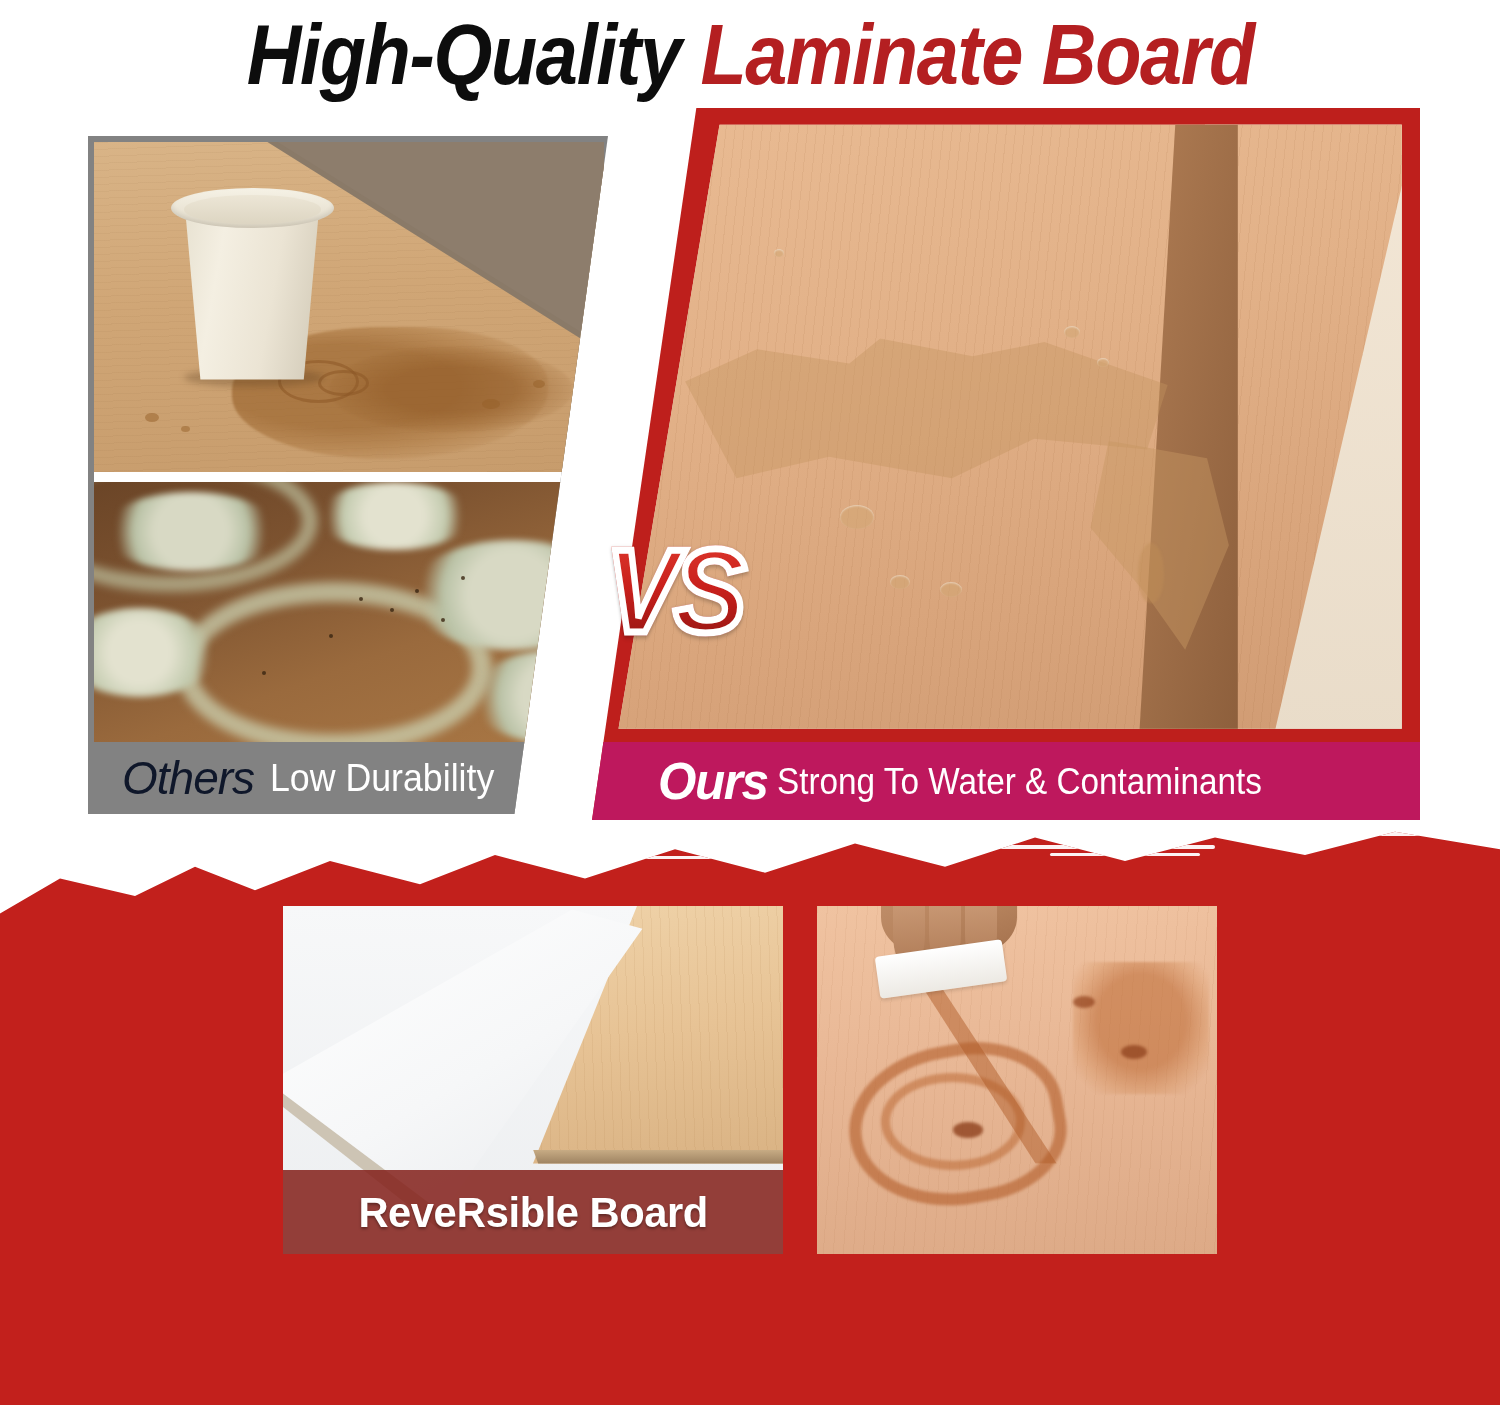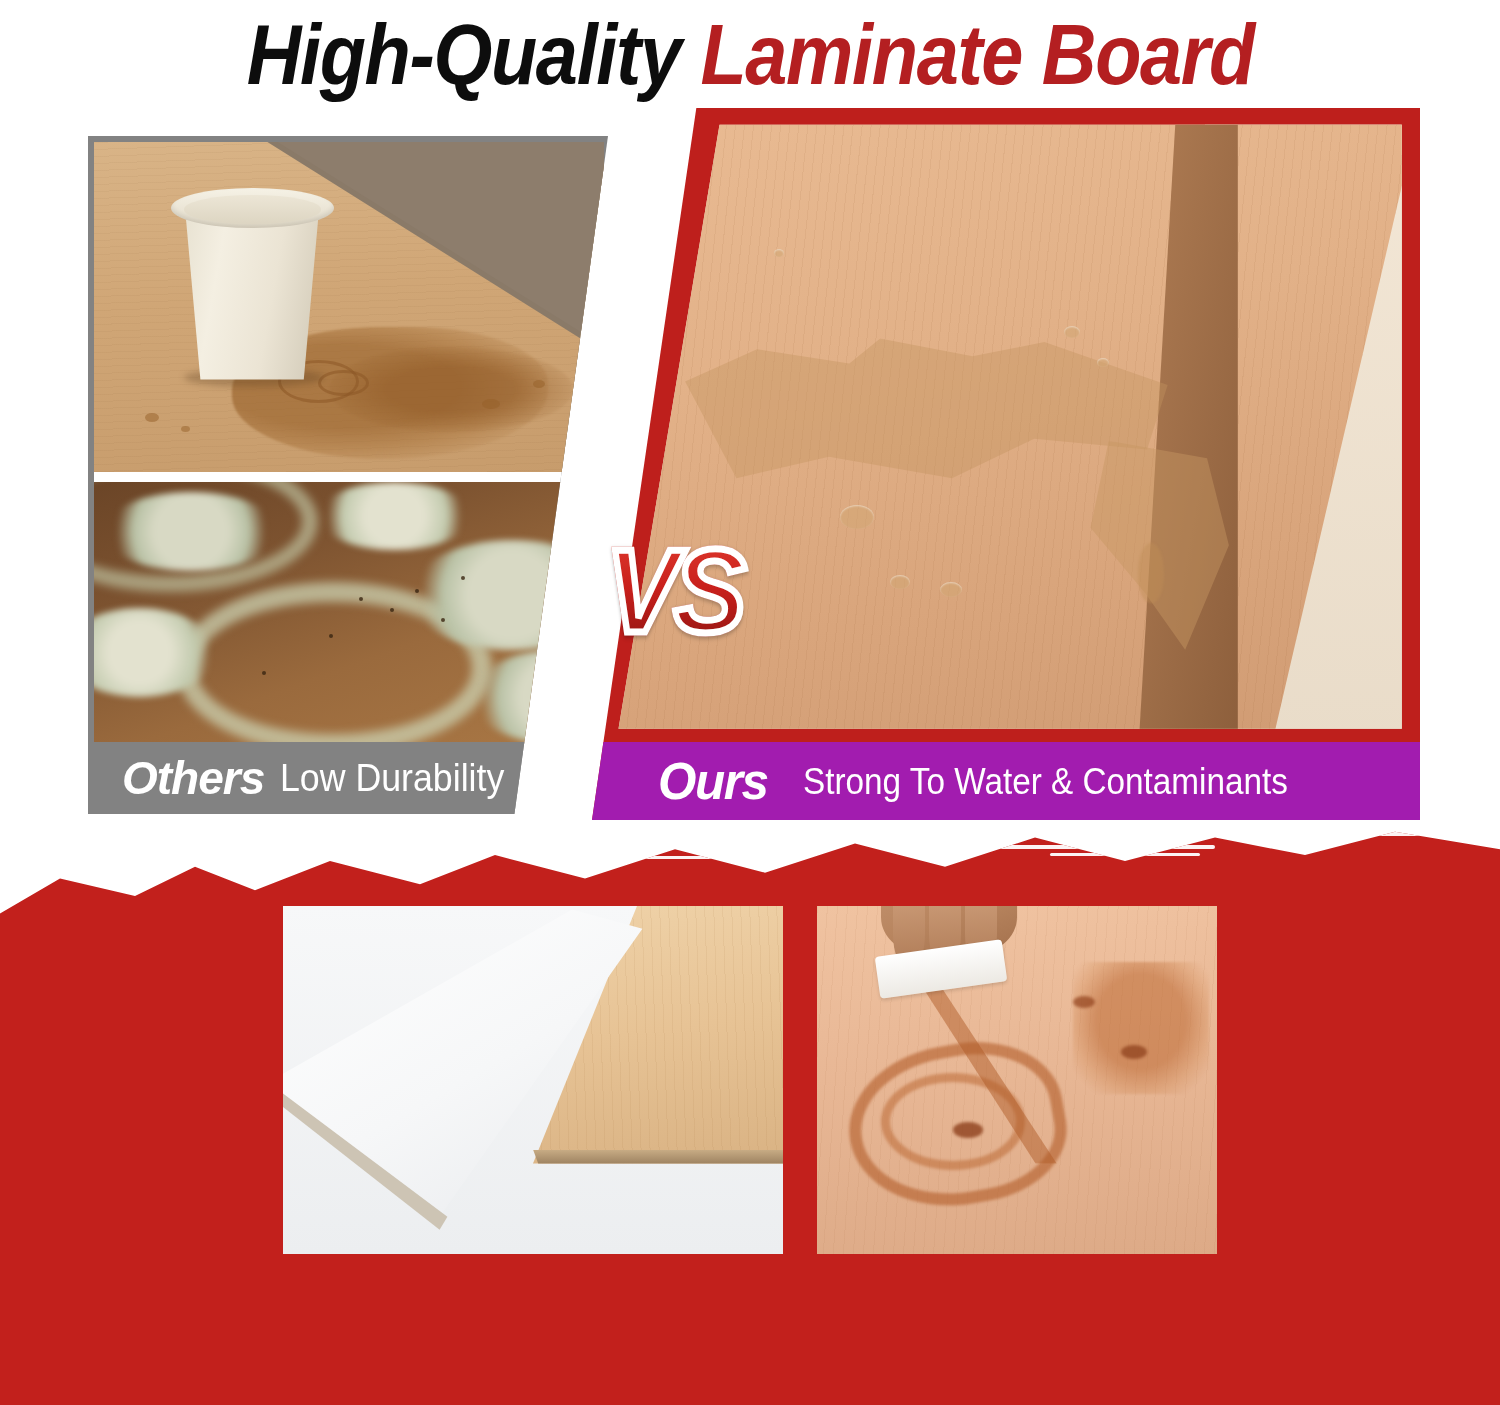--- a/index.html
+++ b/index.html
@@ -130,21 +130,21 @@
     border-radius:50%; filter:blur(5px);
   }
   .mold-spore{ position:absolute; width:4px; height:4px; background:#3a2611; border-radius:50%; opacity:.8; }
 
   
   .bar-others{
     position:absolute; left:6px; bottom:0; width:514px; height:72px;
     background:#828282; display:flex; align-items:center; padding-left:28px; gap:16px;
   }
   .lbl-strong{
-    color:#ffffff; font-size:46px; font-weight:bold; font-style:italic;
+    color:#0f172a; font-size:46px; font-weight:normal; font-style:italic;
     letter-spacing:-1px; line-height:1;
   }
   .lbl-light{
     color:#fff; font-size:38px; font-weight:normal; line-height:1;
     transform:scaleX(.94); transform-origin:left center;
   }
 
   
   .panel-ours{
     position:absolute; left:592px; top:0; width:828px; height:712px;
@@ -192,21 +192,21 @@
   .water-run{
     position:absolute; left:58%; top:52%; width:22%; height:34%;
     background:rgba(198,150,98,.46);
     clip-path: polygon(20% 0, 74% 8%, 86% 48%, 62% 96%, 40% 70%, 10% 40%);
     filter:blur(1.2px);
   }
   .bead{ position:absolute; background:rgba(210,165,115,.55); border-radius:50%; box-shadow:inset 0 1px 2px rgba(255,255,255,.5); }
 
   .bar-ours{
     position:absolute; left:0; bottom:0; width:828px; height:78px;
-    background:#a21caf; display:flex; align-items:center; padding-left:66px; gap:30px;
+    background:#be185d; display:flex; align-items:center; padding-left:66px; gap:4px;
   }
   .ours-strong{
     color:#fff; font-size:52px; font-weight:bold; font-style:italic;
     letter-spacing:-1.5px; line-height:1; transform:scaleX(.95); transform-origin:left center;
   }
   .ours-light{
     color:#fff; font-size:37px; font-weight:normal; line-height:1;
     transform:scaleX(.90); transform-origin:left center;
   }
 
@@ -496,20 +496,23 @@
 
 
     <div class="feature f2">
       <div class="feat-img">
         <div class="rev-bg"></div>
         <div class="rev-wood"></div>
         <div class="rev-woodedge"></div>
         <div class="rev-white"></div>
         <div class="rev-whitelip"></div>
       </div>
+      <div class="cap">
+        <span><span>Reve</span><span class="mirror-r">R</span><span>sible Board</span></span>
+      </div>
     </div>
 
     <div class="feature f3">
       <div class="feat-img">
         <div class="wood3"></div>
         <div class="sauce-swirl"></div>
         <div class="sauce-swirl2"></div>
         <div class="sauce-band"></div>
         <div class="sauce-right"></div>
         <div class="sauce" style="left:34%;top:62%;width:30px;height:16px;border-radius:50%;background:rgba(140,62,26,.78);"></div>

